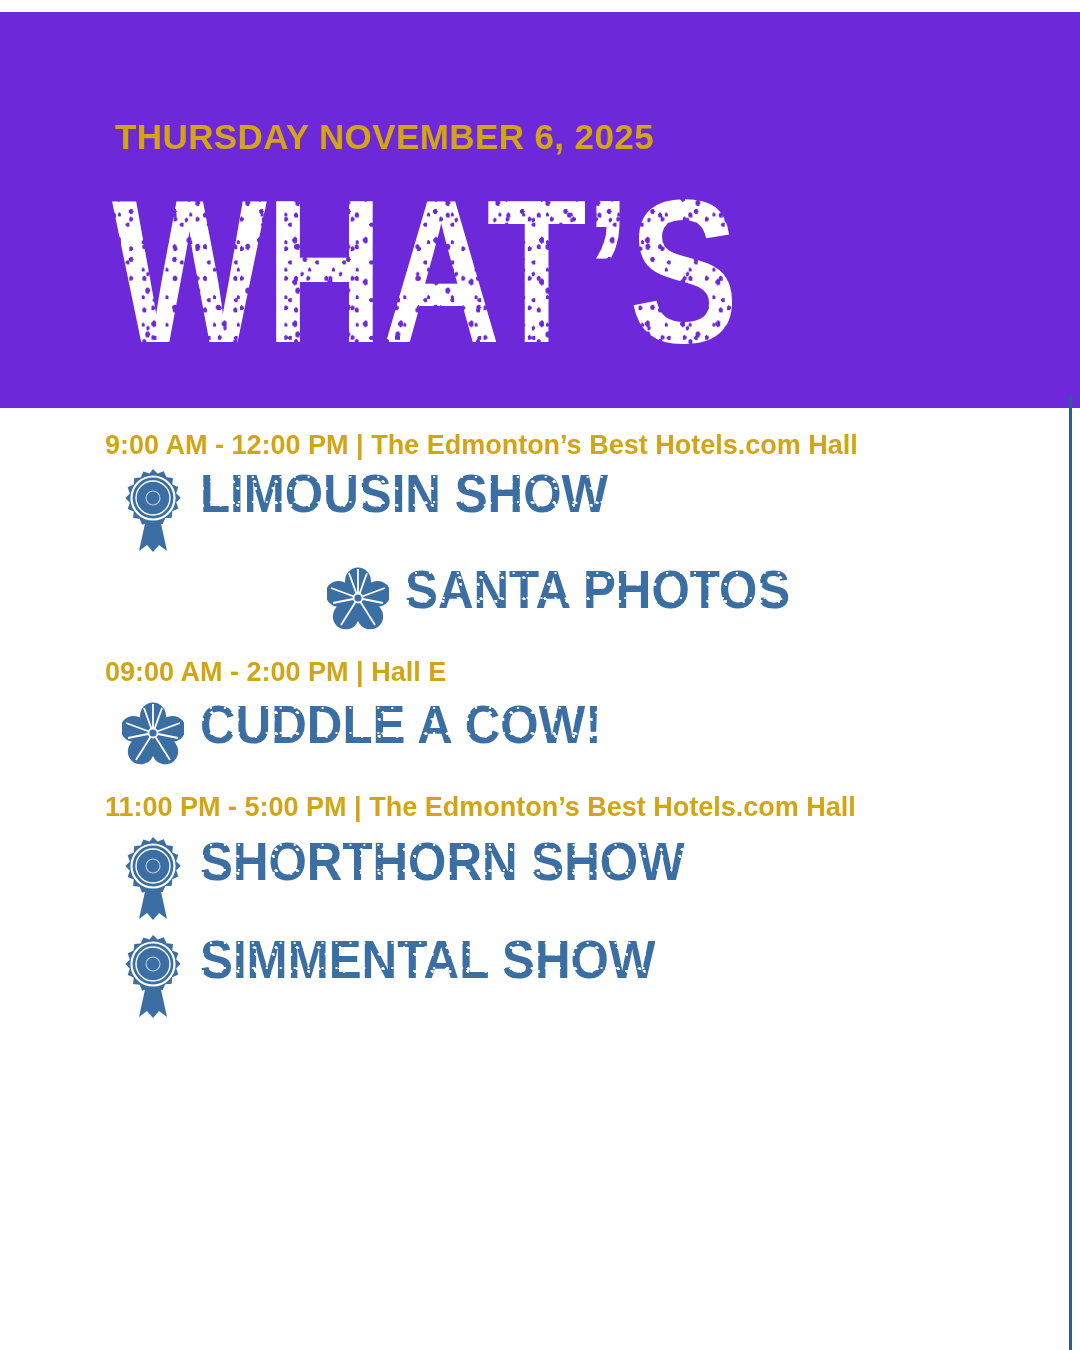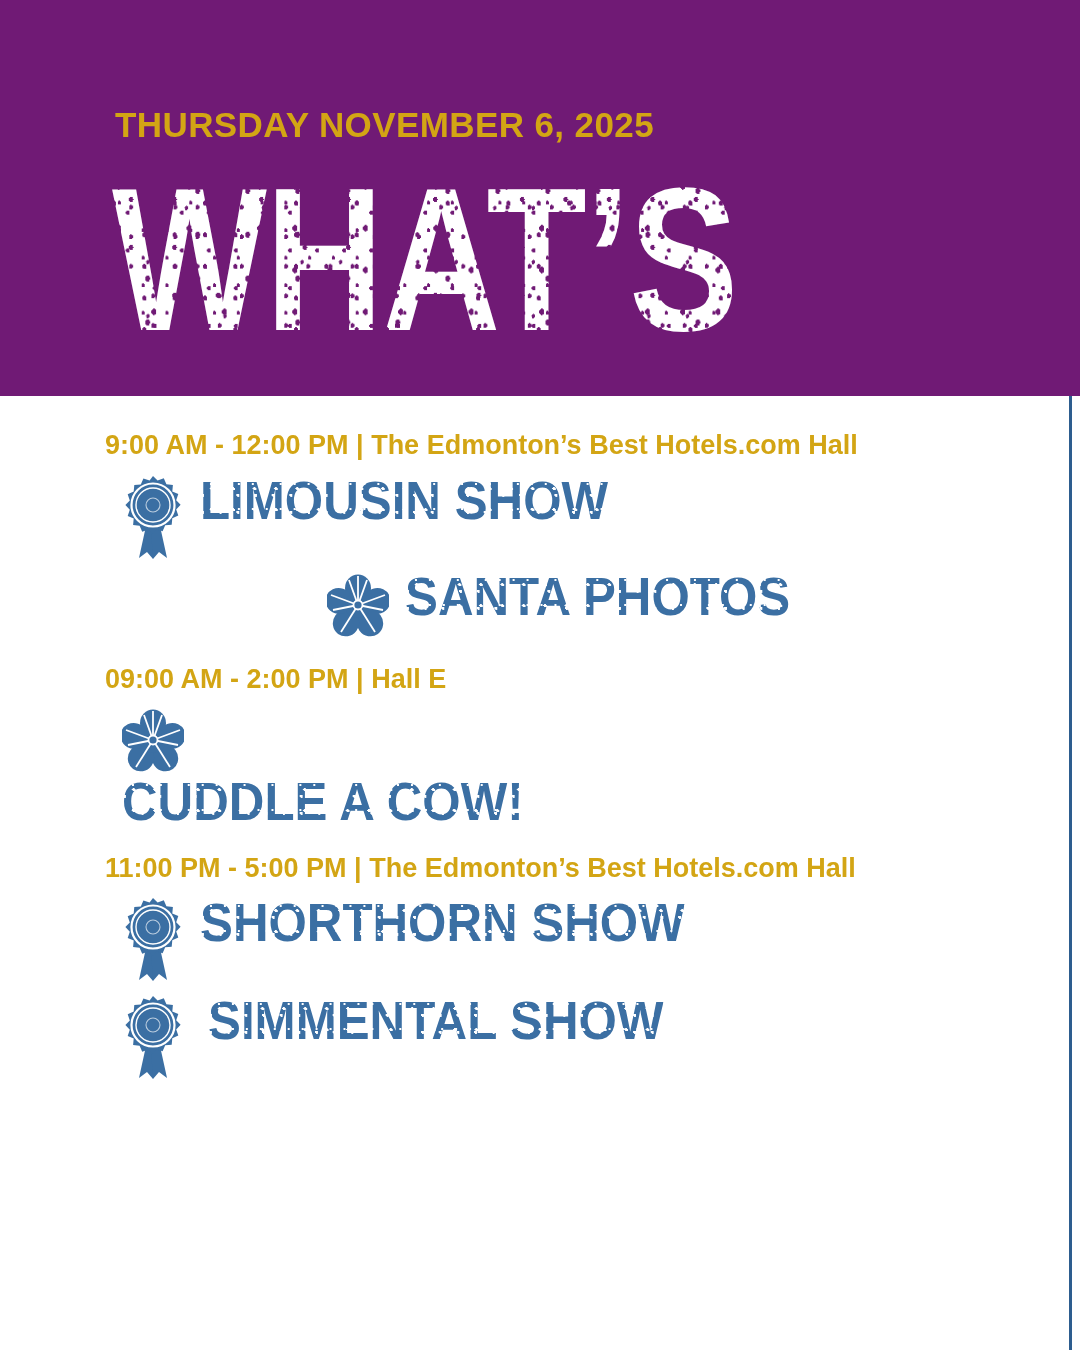--- a/index.html
+++ b/index.html
@@ -15,23 +15,23 @@
   #right-rule{
     position:absolute;
     left:1069px; top:396px;
     width:3px; height:954px;
     background:#2D5D8F;
   }
 
   
   #header{
     position:absolute;
-    left:0; top:0;
+    left:0; top:12px;
     width:1080px; height:396px;
-    background:#701a75;
+    background:#6d28d9;
   }
   #date-line{
     position:absolute;
     left:115px; top:105px;
     font-size:35px;
     font-weight:bold;
     letter-spacing:.4px;
     color:#D3A514;
     font-family:"Liberation Sans", sans-serif;
   }
@@ -131,29 +131,29 @@
       radial-gradient(circle at 15% 25%, transparent 0 1.5px, #000 1.6px),
       radial-gradient(circle at 55% 70%, transparent 0 1.7px, #000 1.8px),
       radial-gradient(circle at 80% 40%, transparent 0 1.3px, #000 1.4px);
     mask-size:19px 17px, 23px 21px, 15px 25px;
     mask-repeat:repeat;
     mask-composite:intersect;
   }
 
   
   #ev-0 .meta{ padding-top:34px; }
-  #ev-0 .row { margin-top:13px; }
+  #ev-0 .row { margin-top:6px; }
   #ev-1 .meta{ padding-top:24px; }
   #ev-1 .row { margin-top:10px;justify-content:center; }
   #ev-2 .meta{ padding-top:24px; }
-  #ev-2 .row { margin-top:10px;flex-direction:column; }
+  #ev-2 .row { margin-top:10px; }
   #ev-3 .meta{ padding-top:24px; }
   #ev-3 .row { margin-top:12px; }
   #ev-4 .meta{ padding-top:28px; }
-  #ev-4 .row { margin-top:12px;gap:8px; }
+  #ev-4 .row { margin-top:12px; }
 </style>
 </head>
 <body>
 
 <div id="header">
   <div id="date-line">THURSDAY NOVEMBER 6, 2025</div>
   <div id="title-wrap">
     <div id="whats-on">WHAT’S ON?</div>
   </div>
 </div>

